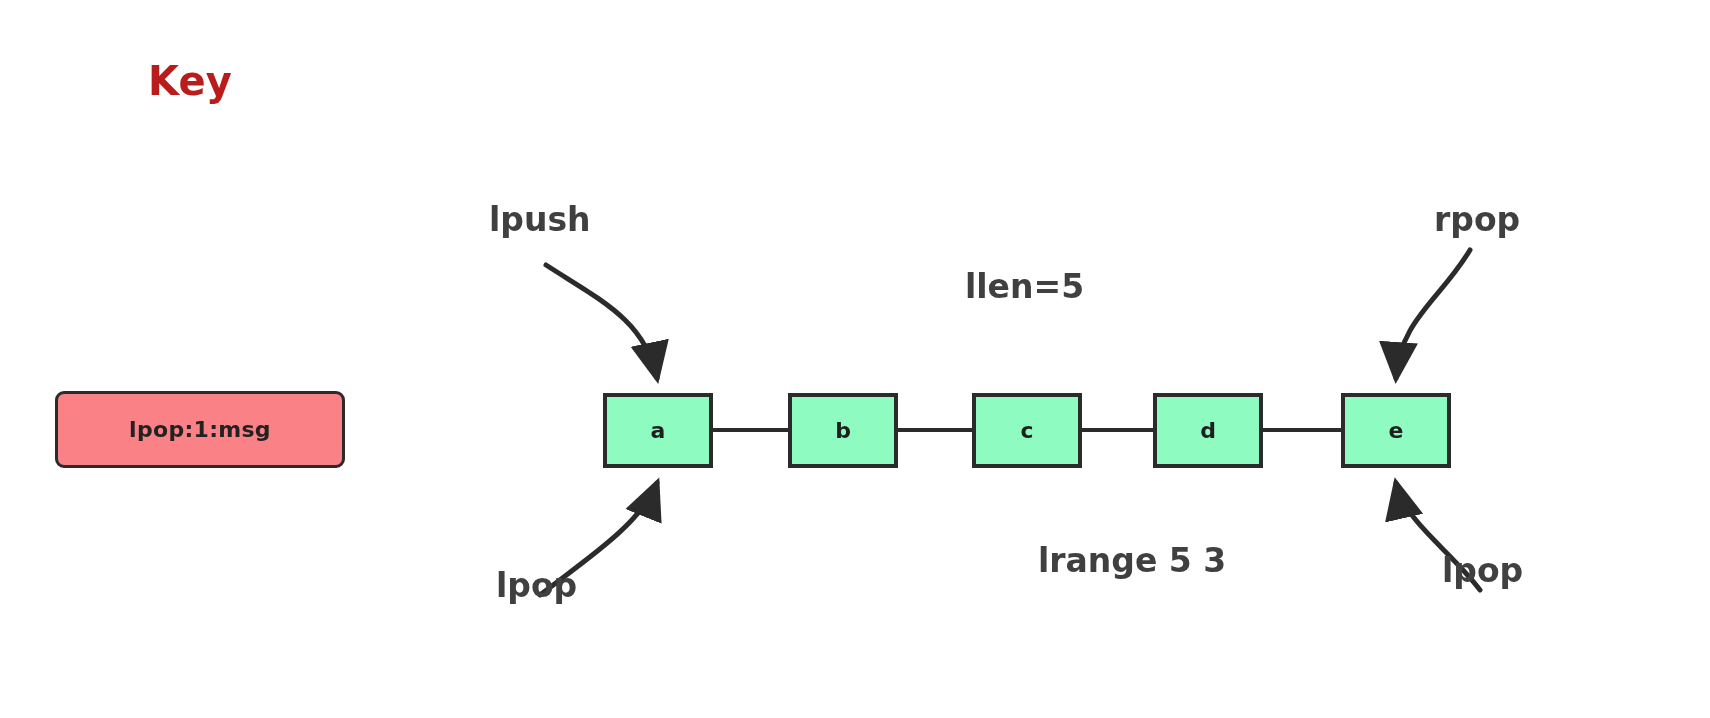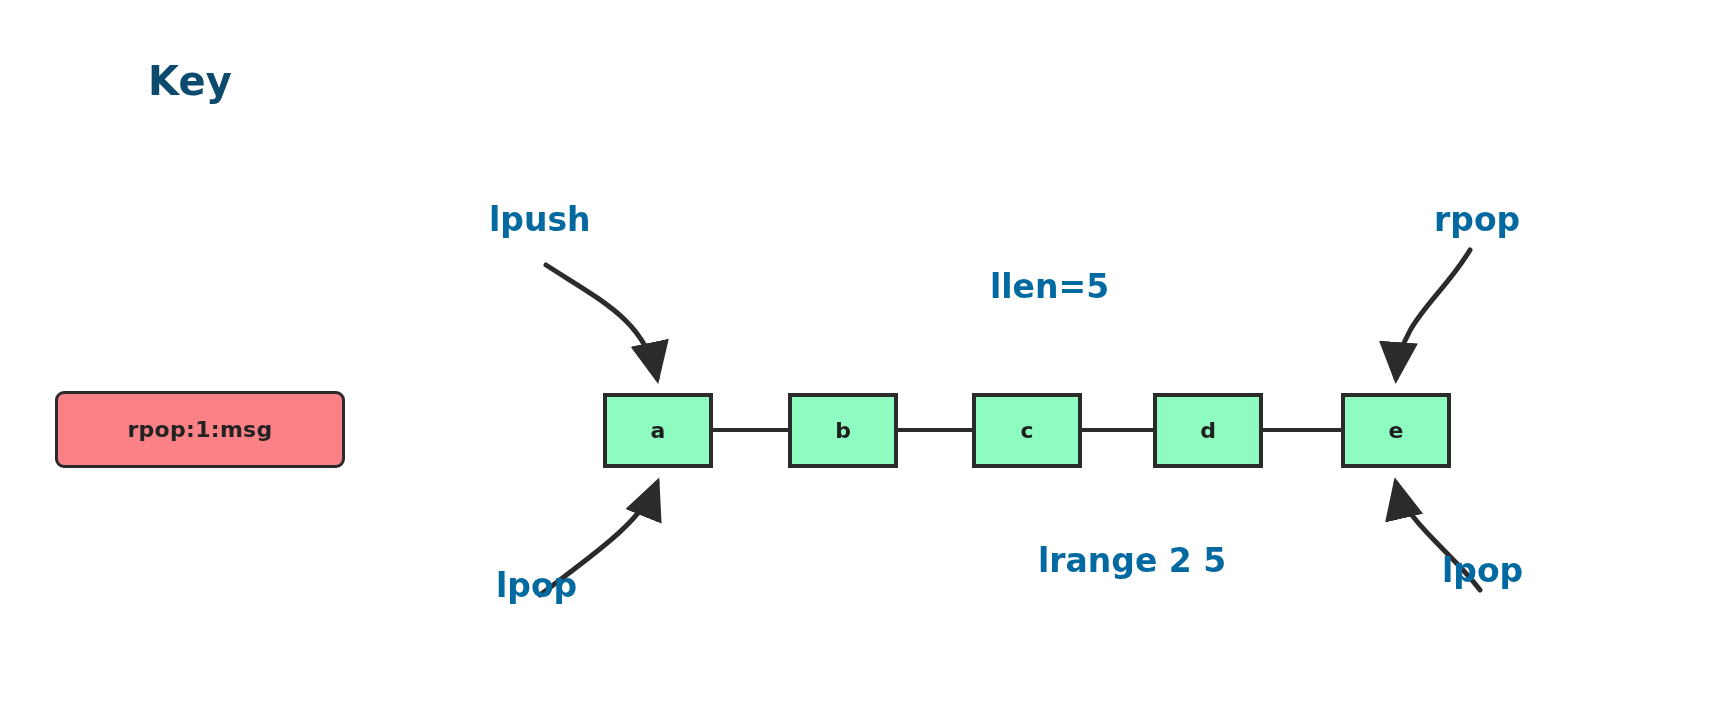--- a/index.html
+++ b/index.html
@@ -22,21 +22,21 @@
     top: 0;
     width: 1710px;
     height: 718px;
   }
 
   
   .col-heading {
     position: absolute;
     font-size: 40px;
     font-weight: 700;
-    color: #0c4a6e;
+    color: #b91c1c;
     letter-spacing: 0.2px;
     text-align: right;
     white-space: nowrap;
     transform: translateX(-50%);
   }
   #heading-key   { left: 190px;  top: 58px; }
   #heading-value { left: 1020px; top: 58px; }
 
   
   #key-box {
@@ -82,28 +82,28 @@
   #node-b { left: 788px; }
   #node-c { left: 972px; }
   #node-d { left: 1153px; }
   #node-e { left: 1341px; }
 
   
   .op-label {
     position: absolute;
     font-size: 33px;
     font-weight: 700;
-    color: #0369a1;
+    color: #404040;
     white-space: nowrap;
   }
   #label-lpush  { left: 489px;  top: 200px; }
   #label-rpush  { left: 1434px; top: 200px; }
   #label-lpop   { left: 496px;  top: 566px; }
   #label-rpop   { left: 1442px; top: 551px; }
-  #label-llen   { left: 990px;  top: 267px; }
+  #label-llen   { left: 965px;  top: 267px; }
   #label-lrange { left: 1038px; top: 541px; }
 
   
   #wires {
     position: absolute;
     left: 0;
     top: 0;
     width: 1710px;
     height: 718px;
     pointer-events: none;
@@ -111,21 +111,21 @@
 </style>
 </head>
 <body>
 
 <div id="stage">
 
   <div class="col-heading" id="heading-key">Key</div>
 
 
   <div id="key-box">
-    <span class="key-label">rpop:1:msg</span>
+    <span class="key-label">lpop:1:msg</span>
   </div>
 
   <svg id="wires" viewBox="0 0 1710 718">
     <defs>
       <marker id="arrowhead" markerWidth="9" markerHeight="9" refX="7.2" refY="4.5" orient="auto" markerUnits="strokeWidth">
         <path d="M0,0.6 L8.4,4.5 L0,8.4 z" fill="#2b2b2b"></path>
       </marker>
     </defs>
 
     <line x1="713" y1="430" x2="788" y2="430" stroke="#2b2b2b" stroke-width="4"></line>
@@ -161,15 +161,15 @@
   <div class="op-label" id="label-lpush">lpush</div>
 
   <div class="op-label" id="label-rpush">rpop</div>
 
   <div class="op-label" id="label-lpop">lpop</div>
 
   <div class="op-label" id="label-rpop">lpop</div>
 
   <div class="op-label" id="label-llen">llen=5</div>
 
-  <div class="op-label" id="label-lrange">lrange 2 5</div>
+  <div class="op-label" id="label-lrange">lrange 5 3</div>
 
 </div>
 
 </body></html>

